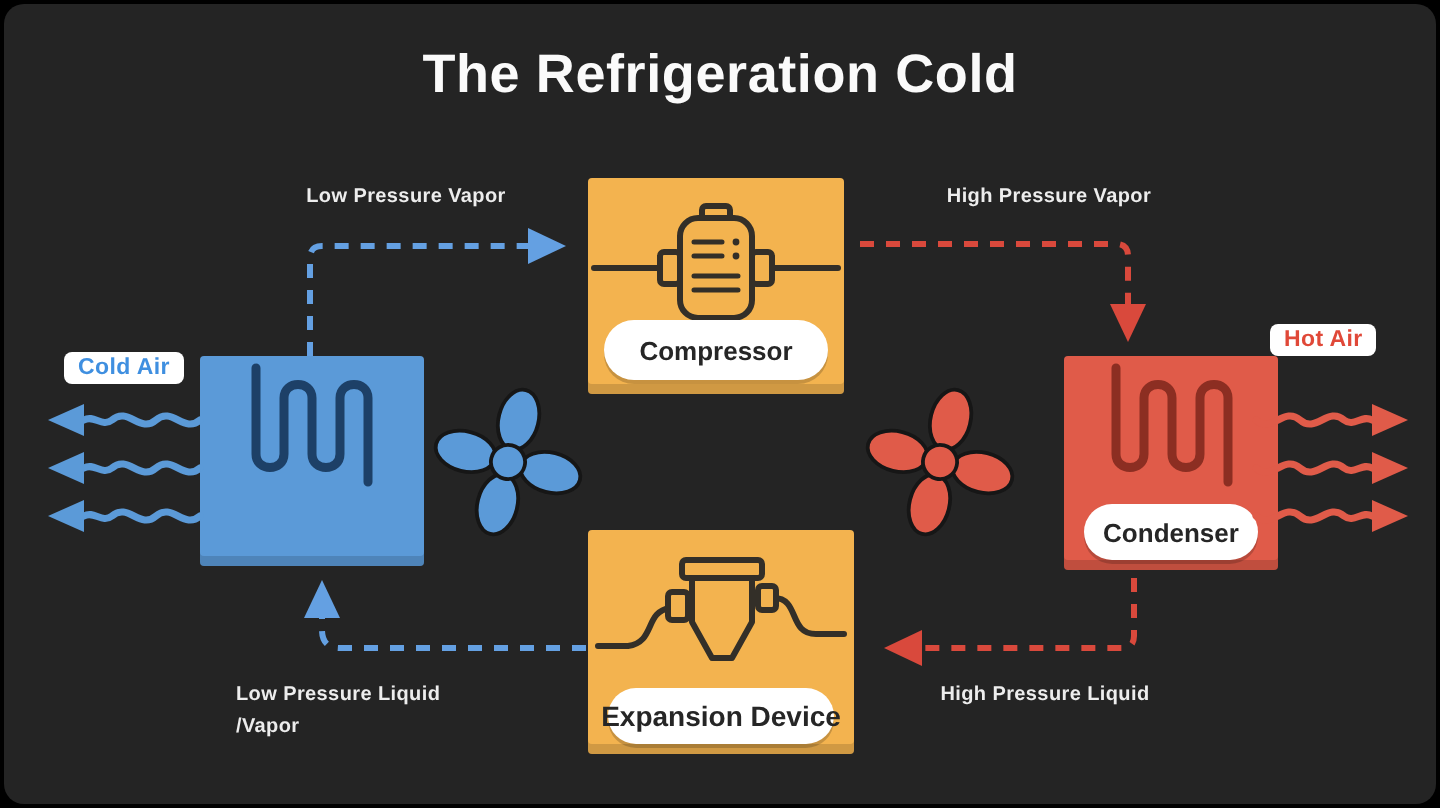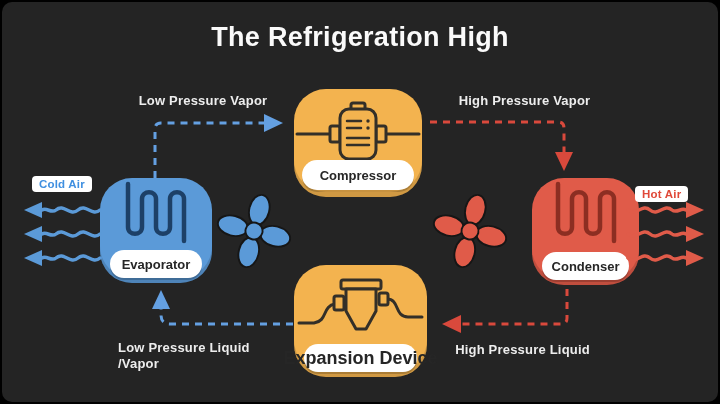--- a/index.html
+++ b/index.html
@@ -3,26 +3,26 @@
 <meta charset="utf-8">
 <style>
   html,body{margin:0;padding:0;background:#000;}
   .frame{position:relative;width:720px;height:404px;background:var(--frame,#000);
     font-family:"Liberation Sans",sans-serif;overflow:hidden;}
   .canvas{position:absolute;inset:2px;background:var(--background,#242424);border-radius:10px;}
 
   .title{position:absolute;top:20px;left:0;width:100%;text-align:center;margin:0;
     font-size:27px;font-weight:800;letter-spacing:.3px;color:var(--title_text,#fafafa);}
 
-  .flow-label{position:absolute;font-size:13px;font-weight:700;color:var(--flow_text,#ededed);
+  .flow-label{position:absolute;font-size:10px;font-weight:700;color:var(--flow_text,#ededed);
     letter-spacing:.2px;}
   .flow-label.center{text-align:center;}
   .flow-label.multiline{white-space:pre-line;line-height:16px;}
 
-  .node{position:absolute;border-radius:32px;box-shadow:inset 0 -5px 0 rgba(0,0,0,.14);}
+  .node{position:absolute;border-radius:2px;box-shadow:inset 0 -5px 0 rgba(0,0,0,.14);}
   .node.blue{background:var(--blue,#5b9ad8);}
   .node.red{background:var(--red,#e05b49);margin-left:20px;}
   .node.yellow{background:var(--yellow,#f3b34f);}
 
   .pill{position:absolute;left:10px;right:10px;bottom:5px;height:28px;border-radius:999px;
     background:var(--pill_bg,#fff);display:flex;align-items:center;justify-content:center;
     font-size:13px;font-weight:700;color:var(--pill_text,#262626);
     box-shadow:0 2px 0 rgba(0,0,0,.18);white-space:nowrap;}
   .pill.tall{height:30px;bottom:7px;left:8px;right:8px;}
 
@@ -57,21 +57,21 @@
   .wave-red{stroke:var(--red,#e05b49);stroke-width:3.5;fill:none;stroke-linecap:round;}
   .wave-head-blue{fill:var(--blue,#5b9ad8);}
   .wave-head-red{fill:var(--red,#e05b49);}
 </style>
 </head>
 <body>
 
 <div class="frame">
  <div class="canvas">
 
-  <h1 class="title">The Refrigeration High</h1>
+  <h1 class="title">The Refrigeration Cold</h1>
 
   <svg class="overlay" width="720" height="404" viewBox="0 0 720 404">
     <g>
       <path class="dash-blue" d="M153 176 V127 Q153 121 159 121 H262"></path>
       <polygon class="head-blue" points="262,112 262,130 281,121"></polygon>
     </g>
     <g>
       <path class="dash-red" d="M428 120 H556 Q562 120 562 126 V150"></path>
       <polygon class="head-red" points="553,150 571,150 562,169"></polygon>
     </g>
@@ -88,21 +88,20 @@
   <div class="flow-label center" style="left:113px;top:91px;width:176px;">Low Pressure Vapor</div>
   <div class="flow-label center" style="left:435px;top:91px;width:175px;text-align:center;">High Pressure Vapor</div>
   <div class="flow-label center" style="left:433px;top:340px;width:175px;">High Pressure Liquid</div>
   <div class="flow-label multiline" style="left:116px;top:338px;width:180px;">Low Pressure Liquid
 /Vapor</div>
 
   <div class="node blue" style="left:98px;top:176px;width:112px;height:105px;">
     <svg class="node-icon" style="left:16px;top:5px;" width="80" height="64" viewBox="0 0 76 64">
       <path class="coil coil-blue" d="M10 1 V44 c0 9 14 9 14 0 V16 c0 -9 14 -9 14 0 V44 c0 9 14 9 14 0 V16 c0 -9 14 -9 14 0 V58"></path>
     </svg>
-    <div class="pill">Evaporator</div>
   </div>
 
   <div class="node red" style="left:510px;top:176px;width:107px;height:107px;">
     <svg class="node-icon" style="left:14px;top:5px;" width="80" height="64" viewBox="0 0 76 64">
       <path class="coil coil-red" d="M10 1 V44 c0 9 14 9 14 0 V16 c0 -9 14 -9 14 0 V44 c0 9 14 9 14 0 V16 c0 -9 14 -9 14 0 V58"></path>
     </svg>
     <div class="pill">Condenser</div>
   </div>
 
   <div class="node yellow" style="left:292px;top:87px;width:128px;height:108px;">
@@ -121,21 +120,21 @@
 
   <div class="node yellow" style="left:292px;top:263px;width:133px;height:112px;">
     <svg class="node-icon" style="left:0;top:6px;" width="133" height="72" viewBox="0 0 133 72">
       <path class="ink" style="fill:none;stroke-width:3;stroke-linecap:round;" d="M41 33 C28 35 34 50 20 52 H5"></path>
       <path class="ink" style="fill:none;stroke-width:3;stroke-linecap:round;" d="M93 28 C106 28 100 46 114 46 H128"></path>
       <rect class="ink yellow-fill" style="stroke-width:3;" x="40" y="25" width="10" height="14" rx="2"></rect>
       <rect class="ink yellow-fill" style="stroke-width:3;" x="85" y="22" width="9" height="12" rx="2"></rect>
       <rect class="ink yellow-fill" style="stroke-width:3;" x="47" y="9" width="40" height="9" rx="2"></rect>
       <path class="ink yellow-fill" style="stroke-width:3;stroke-linejoin:round;" d="M52 18 V40 L62 58 H72 L82 40 V18 Z"></path>
     </svg>
-    <div class="pill" style="font-size:18px;">Expansion Device</div>
+    <div class="pill" style="font-size:14px;">Expansion Device</div>
   </div>
 
   <svg class="abs" style="left:214px;top:191px;" width="76" height="76" viewBox="0 0 80 80">
     <g transform="rotate(14 40 40)">
       <ellipse class="blade-blue" cx="40" cy="17" rx="10.5" ry="16"></ellipse>
       <ellipse class="blade-blue" cx="40" cy="17" rx="10.5" ry="16" transform="rotate(90 40 40)"></ellipse>
       <ellipse class="blade-blue" cx="40" cy="17" rx="10.5" ry="16" transform="rotate(180 40 40)"></ellipse>
       <ellipse class="blade-blue" cx="40" cy="17" rx="10.5" ry="16" transform="rotate(270 40 40)"></ellipse>
       <circle class="blade-blue" cx="40" cy="40" r="9"></circle>
     </g>
@@ -144,21 +143,21 @@
     <g transform="rotate(14 40 40)">
       <ellipse class="blade-red" cx="40" cy="17" rx="10.5" ry="16"></ellipse>
       <ellipse class="blade-red" cx="40" cy="17" rx="10.5" ry="16" transform="rotate(90 40 40)"></ellipse>
       <ellipse class="blade-red" cx="40" cy="17" rx="10.5" ry="16" transform="rotate(180 40 40)"></ellipse>
       <ellipse class="blade-red" cx="40" cy="17" rx="10.5" ry="16" transform="rotate(270 40 40)"></ellipse>
       <circle class="blade-red" cx="40" cy="40" r="9"></circle>
     </g>
   </svg>
 
   <div class="air-label cold" style="left:30px;top:174px;">Cold Air</div>
-  <div class="air-label hot" style="left:633px;top:184px;">Hot Air</div>
+  <div class="air-label hot" style="left:633px;top:160px;">Hot Air</div>
 
   <svg class="abs" style="left:16px;top:196px;" width="84" height="70" viewBox="0 0 84 70">
     <g transform="translate(0,12)">
       <path class="wave-blue" d="M82 0 C74 7 68 -7 60 0 C52 7 46 -7 38 0 C33 4 29 -3 24 0"></path>
       <polygon class="wave-head-blue" points="24,-8 24,8 6,0"></polygon>
     </g>
     <g transform="translate(0,36)">
       <path class="wave-blue" d="M82 0 C74 7 68 -7 60 0 C52 7 46 -7 38 0 C33 4 29 -3 24 0"></path>
       <polygon class="wave-head-blue" points="24,-8 24,8 6,0"></polygon>
     </g>

